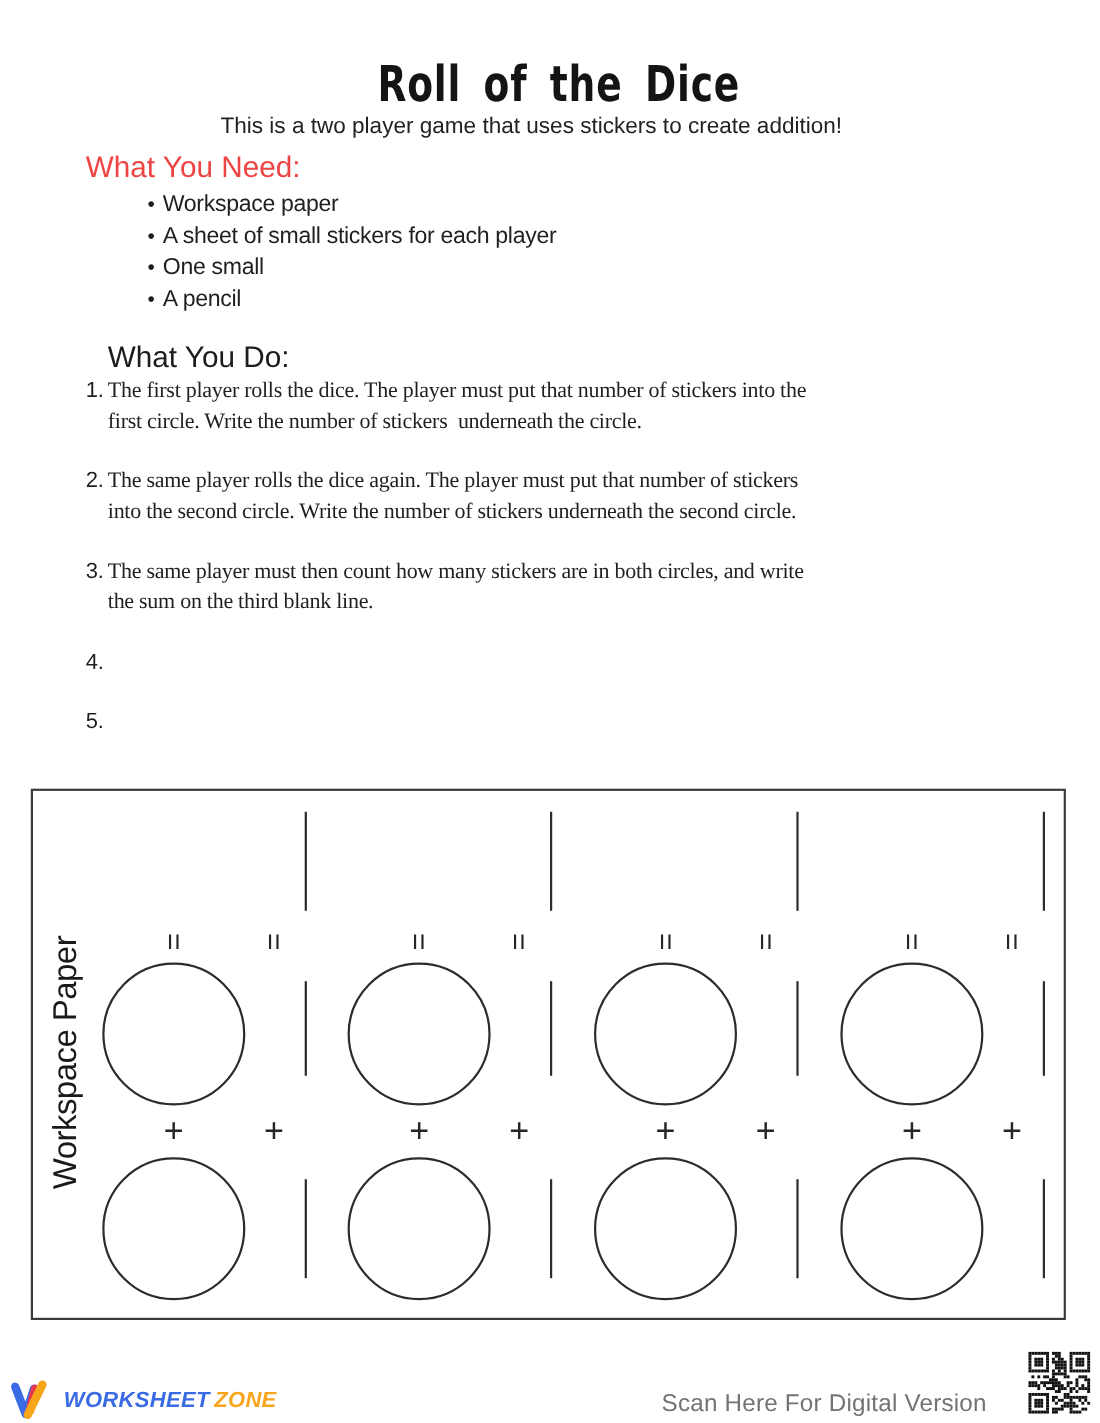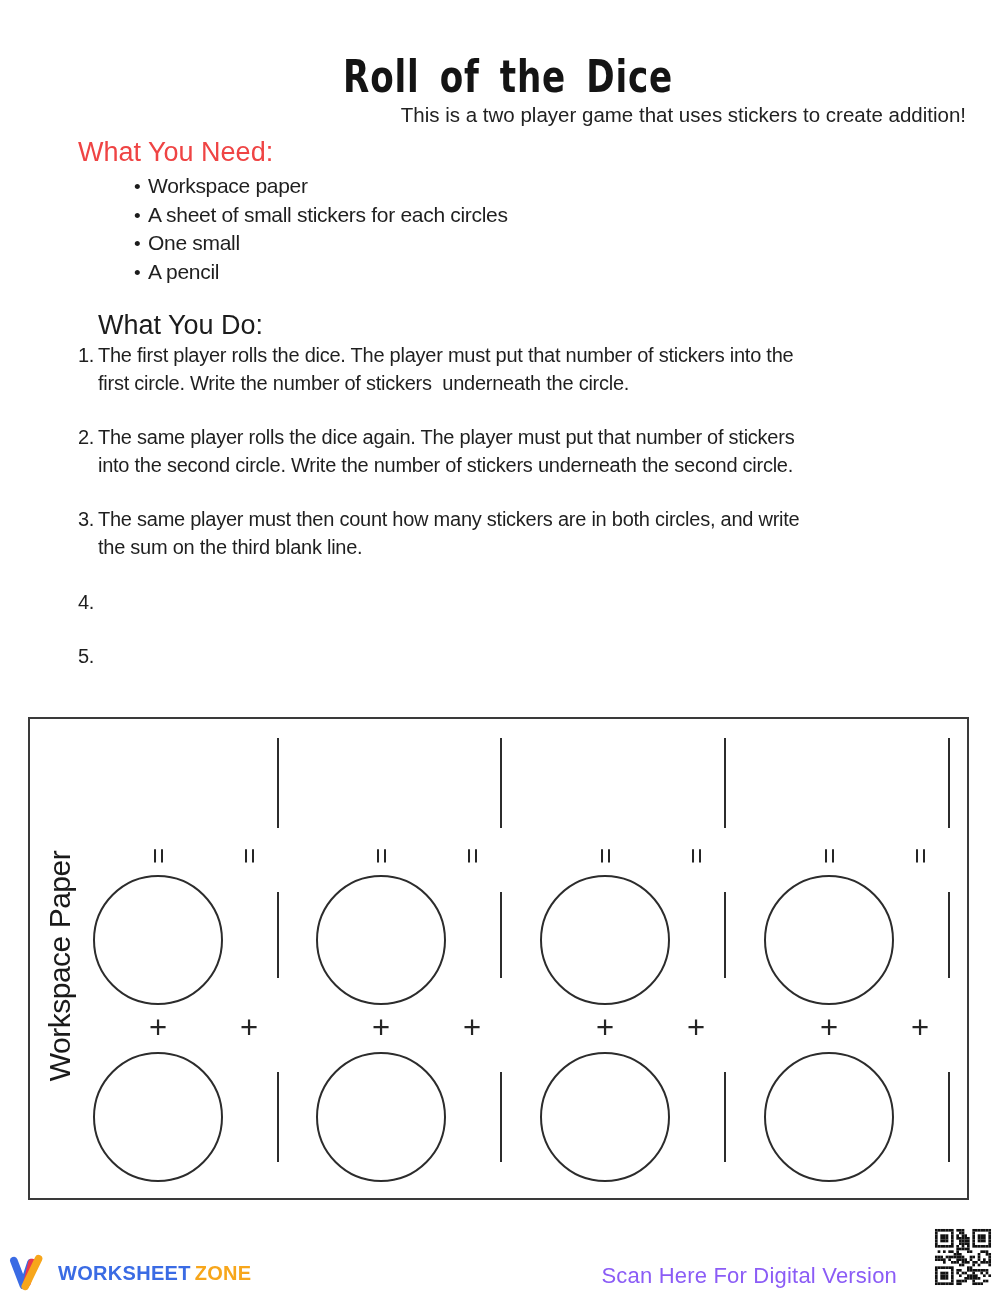--- a/index.html
+++ b/index.html
@@ -6,32 +6,32 @@
   body{
     position:relative;width:1000px;height:1294px;overflow:hidden;
     font-family:"Liberation Sans",sans-serif;color:#1f1f1f;
   }
   
   .title-wrap{position:absolute;top:50px;left:8px;width:1000px;text-align:center;}
   .title{
     display:inline-block;font-family:"DejaVu Sans",sans-serif;font-weight:bold;
     font-size:45px;color:#141414;transform:scaleX(0.76);word-spacing:10px;letter-spacing:1px;
   }
-  .subtitle{position:absolute;top:103px;left:0;width:966px;text-align:right;font-size:20.5px;color:#222;}
+  .subtitle{position:absolute;top:103px;left:0;width:966px;text-align:center;font-size:20.5px;color:#222;}
   
   .need-heading{position:absolute;left:78px;top:137px;font-size:27px;color:#ef4444;}
   .need-list{position:absolute;left:134px;top:172px;}
   .need-item{display:flex;align-items:baseline;font-size:21px;line-height:27.6px;letter-spacing:-0.3px;}
   .need-item .dot{width:14px;font-size:19px;color:#1c1c1c;}
   
   .do-heading{position:absolute;left:78px;top:310px;font-size:27px;color:#1c1c1c;margin-left:20px;}
   .steps{position:absolute;left:78px;top:342px;width:840px;}
   .step{display:flex;margin-bottom:27px;font-size:20px;line-height:27.6px;letter-spacing:-0.25px;}
   .step .num{flex:0 0 20px;white-space:nowrap;}
-  .step .txt{white-space:pre-wrap;}
+  .step .txt{white-space:pre-wrap;font-family:Liberation Serif, serif;}
   
   .ws-box{
     position:absolute;left:28px;top:717px;width:941px;height:483px;
     border:2px solid #3a3a3a;box-sizing:border-box;background:#fff;
   }
   .ws-label{
     position:absolute;left:60px;top:966px;transform:translate(-50%,-50%) rotate(-90deg);
     font-size:30px;color:#1a1a1a;white-space:nowrap;letter-spacing:-0.5px;
   }
   .group{position:absolute;top:0;width:190px;height:479px;}
@@ -49,45 +49,45 @@
   .sym.plus{font-size:31px;font-weight:400;}
   .col-a{left:45px;}
   .col-b{left:136px;}
   .row-eq{top:121px;}
   .row-plus{top:293px;}
   .vline{position:absolute;left:184px;width:2px;background:#2c2c2c;}
   .vline.top{top:19px;height:90px;}
   .vline.mid{top:173px;height:86px;}
   .vline.bot{top:353px;height:90px;}
   
-  .logo{position:absolute;left:8px;top:1254px;display:flex;align-items:center;}
+  .logo{position:absolute;left:8px;top:1254px;display:flex;align-items:center;font-style:italic;}
   .logo svg{display:block;}
   .logo-text{font-weight:bold;font-size:20px;letter-spacing:0.3px;margin-left:6px;}
   .logo-text .w1{color:#3a6be4;}
   .logo-text .w2{color:#f7a61b;margin-left:4px;}
-  .scan-text{position:absolute;right:103px;top:1263px;font-size:22px;color:#8b5cf6;letter-spacing:0.2px;}
+  .scan-text{position:absolute;right:103px;top:1263px;font-size:22px;color:#737373;letter-spacing:0.2px;}
   .qr{position:absolute;left:933px;top:1227px;width:60px;height:60px;background:#fff;}
 </style>
 </head>
 <body>
 
 <div class="title-wrap">
   <span class="title">Roll of the Dice</span>
 </div>
 <div class="subtitle">This is a two player game that uses stickers to create addition!</div>
 
 <div class="need-heading">What You Need:</div>
 <div class="need-list">
   <div class="need-item">
     <span class="dot">•</span>
     <span>Workspace paper</span>
   </div>
   <div class="need-item">
     <span class="dot">•</span>
-    <span>A sheet of small stickers for each circles</span>
+    <span>A sheet of small stickers for each player</span>
   </div>
   <div class="need-item">
     <span class="dot">•</span>
     <span>One small</span>
   </div>
   <div class="need-item">
     <span class="dot">•</span>
     <span>A pencil</span>
   </div>
 </div>

